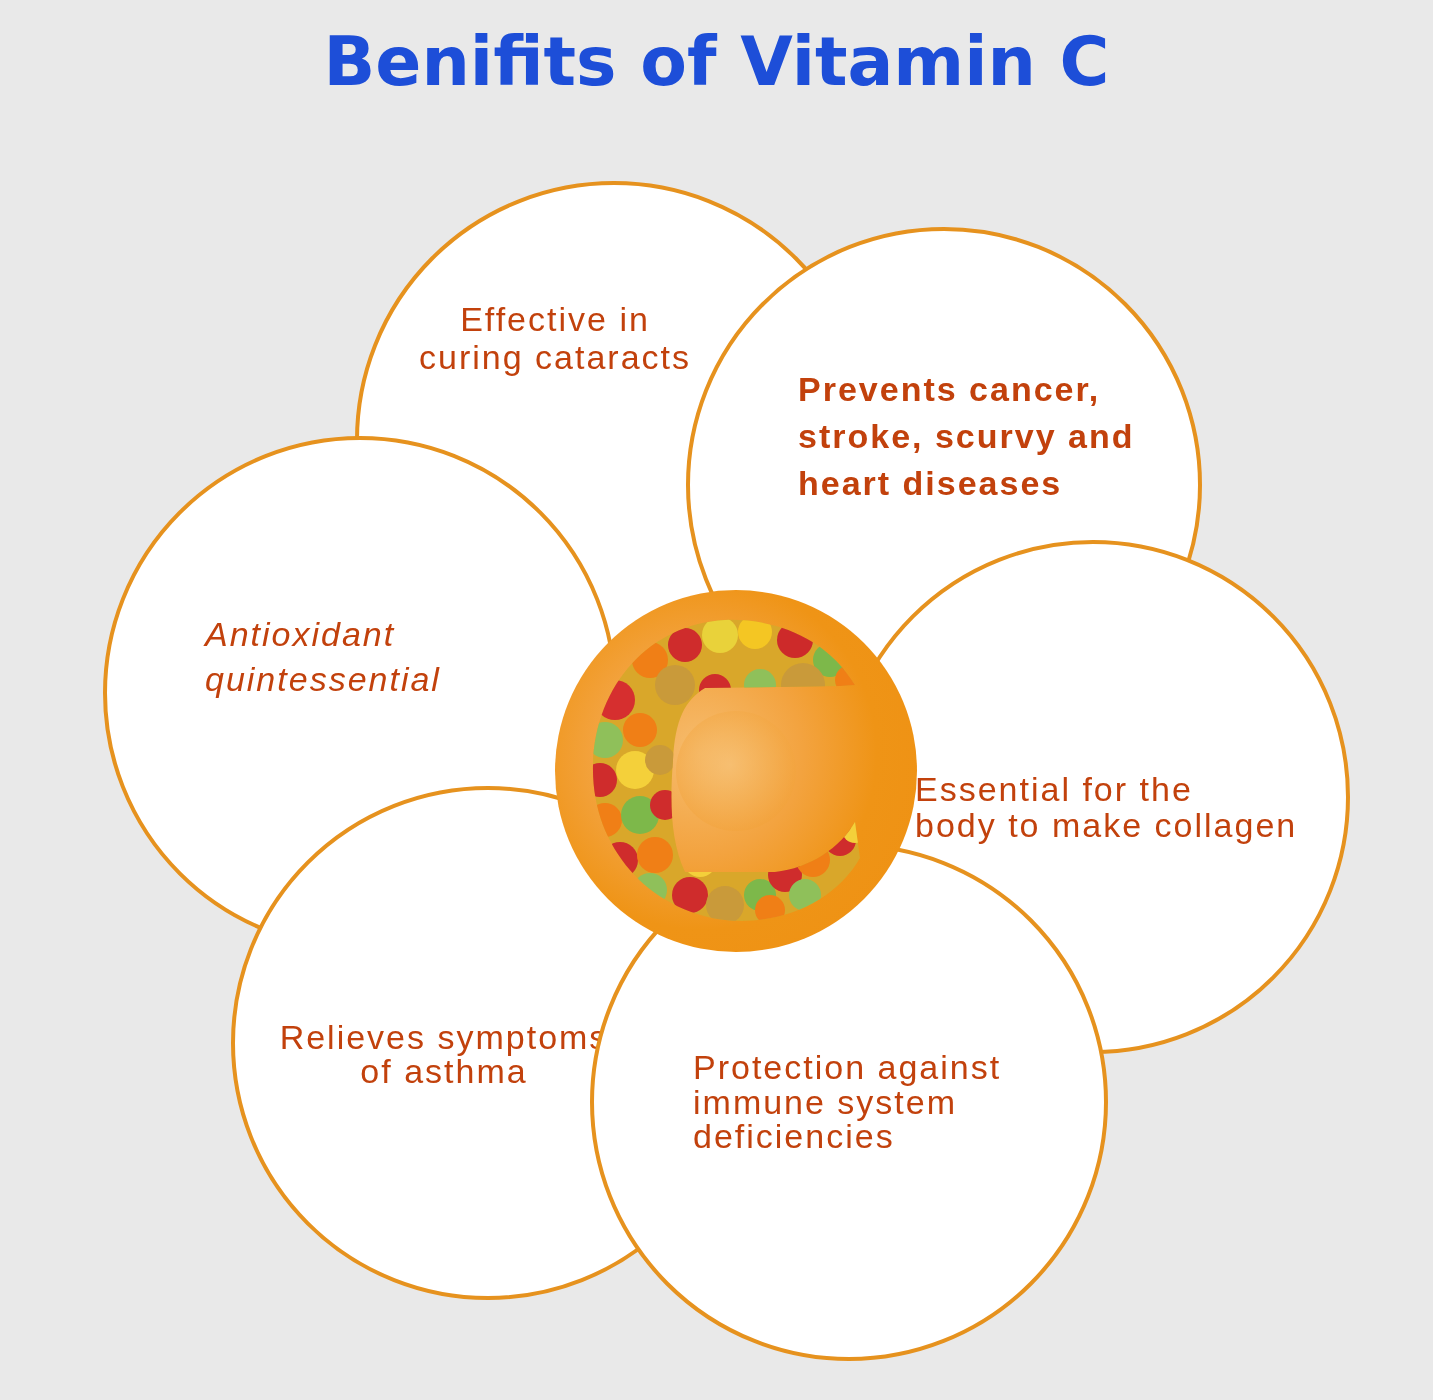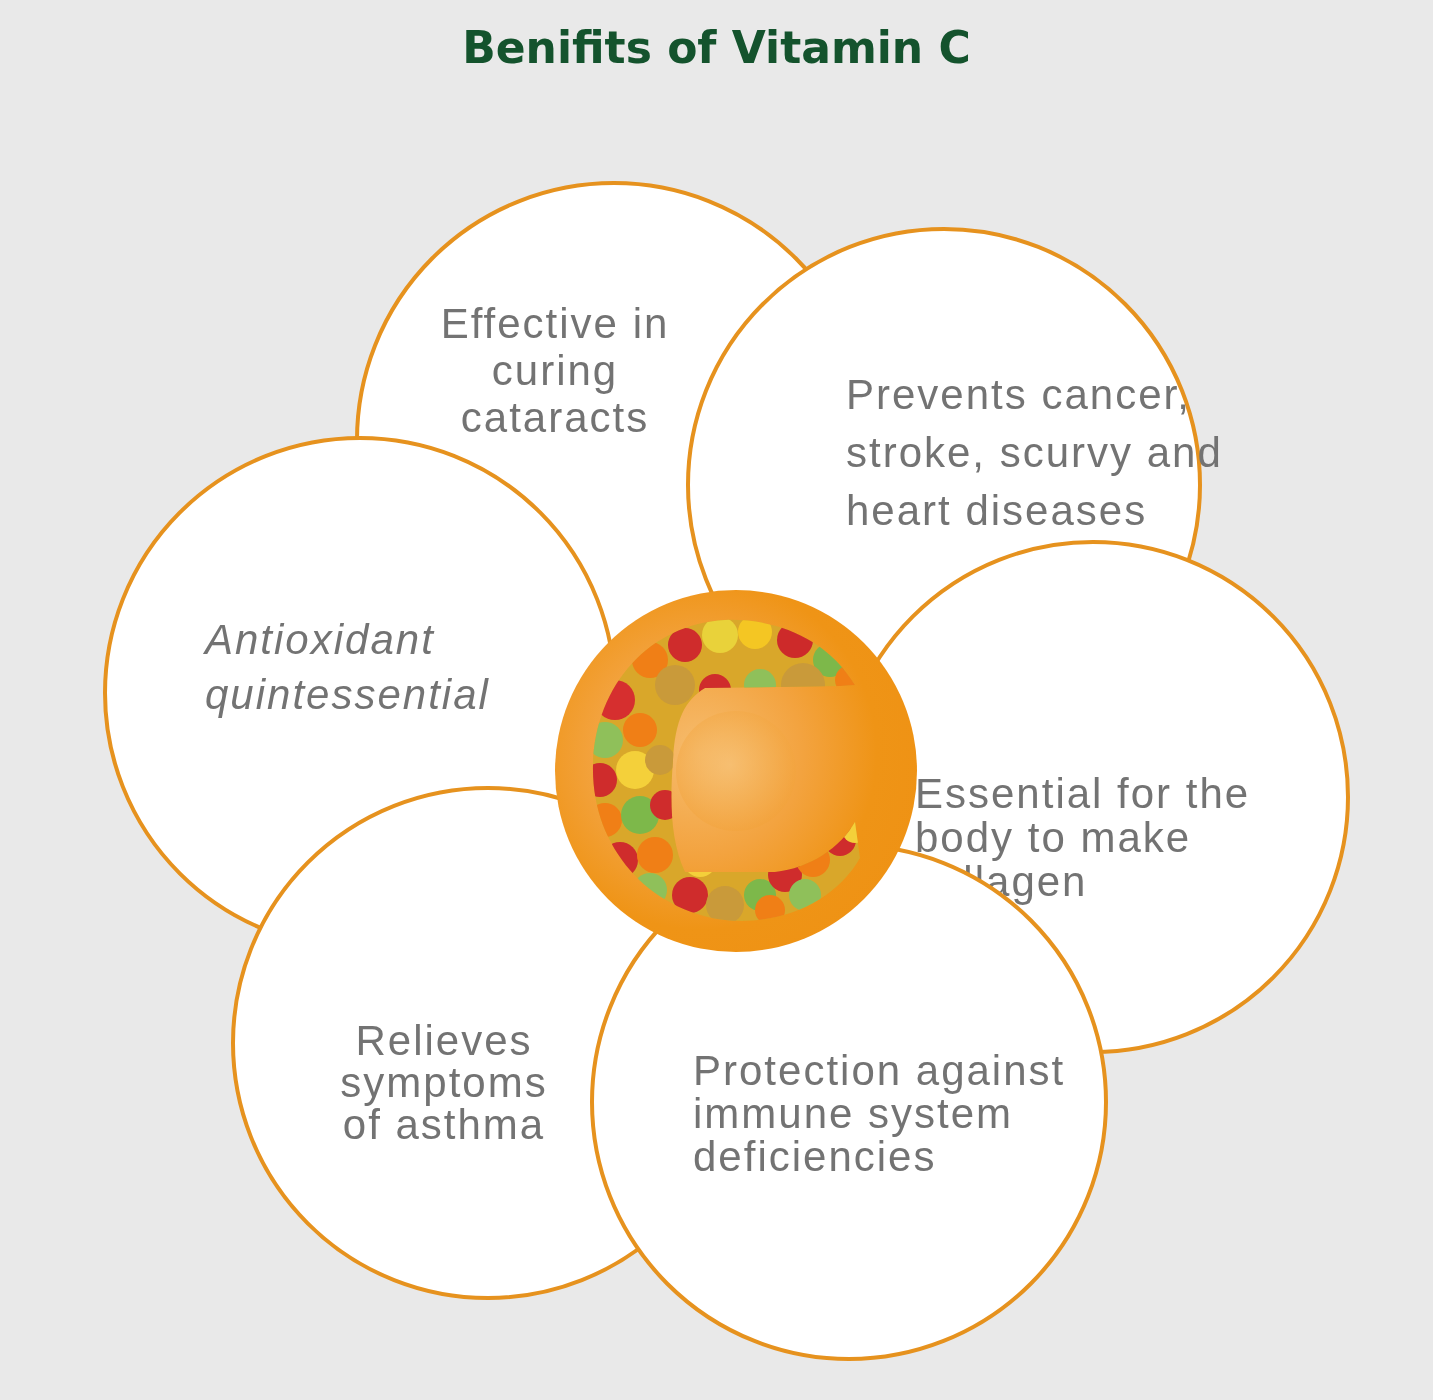--- a/index.html
+++ b/index.html
@@ -9,36 +9,36 @@
       position: relative;
       overflow: hidden;
       font-family: "Liberation Sans", "DejaVu Sans", sans-serif;
     }
     .title {
       position: absolute;
       left: 0; top: 22px; width: 1433px;
       text-align: center;
       font-family: "DejaVu Sans", sans-serif;
       font-weight: bold;
-      font-size: 44px;
+      font-size: 68px;
       letter-spacing: 0px;
-      color: #14532d;
+      color: #1d4ed8;
     }
     .circle {
       position: absolute;
       border-radius: 50%;
       background: #ffffff;
       border: 4px solid #e6921e;
       box-sizing: border-box;
     }
     .label {
       position: absolute;
-      color: #737373;
+      color: #c2410c;
       font-family: "Liberation Sans", sans-serif;
-      font-size: 42px;
+      font-size: 34px;
       letter-spacing: 2px;
       line-height: 1.12;
       white-space: pre-line;
     }
     .center-disc {
       position: absolute;
       left: 555px; top: 590px; width: 362px; height: 362px;
       border-radius: 50%;
       background: radial-gradient(circle at 40% 45%, #f6bc6e 0%, #f3a33f 35%, #ef9416 60%, #ee9012 100%);
     }
@@ -52,21 +52,21 @@
 
 <div class="title">Benifits of Vitamin C</div>
 
 <div class="circle" style="left:355px; top:181px; width:518px; height:518px; z-index:1;">
 </div>
 <div class="label" style="left:405px; top:300px; width:300px; text-align:center; z-index:1;">Effective in
 curing cataracts</div>
 
 <div class="circle" style="left:686px; top:227px; width:516px; height:516px; z-index:2;">
 </div>
-<div class="label" style="left:846px; top:366px; width:380px; line-height:1.38; z-index:2;">Prevents cancer,
+<div class="label" style="left:798px; top:366px; width:380px; line-height:1.38; z-index:2;font-weight:bold;">Prevents cancer,
 stroke, scurvy and
 heart diseases</div>
 
 <div class="circle" style="left:103px; top:436px; width:514px; height:514px; z-index:3;">
 </div>
 <div class="label" style="left:205px; top:612px; width:320px; line-height:1.32; z-index:3;font-style:italic;">Antioxidant
 quintessential</div>
 
 <div class="circle" style="left:836px; top:540px; width:514px; height:514px; z-index:4;">
 </div>

